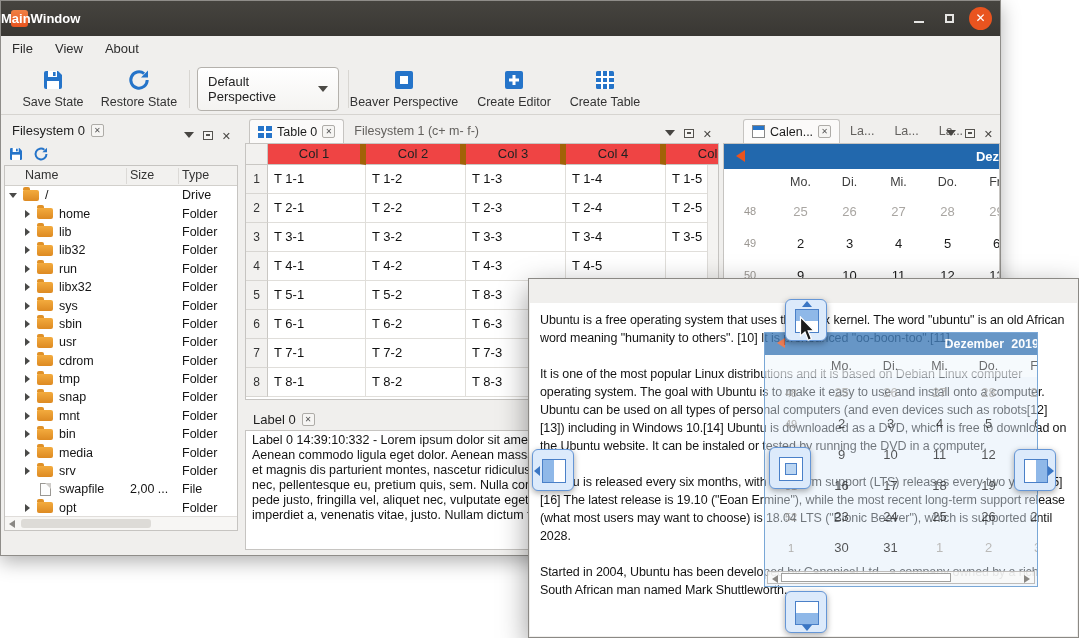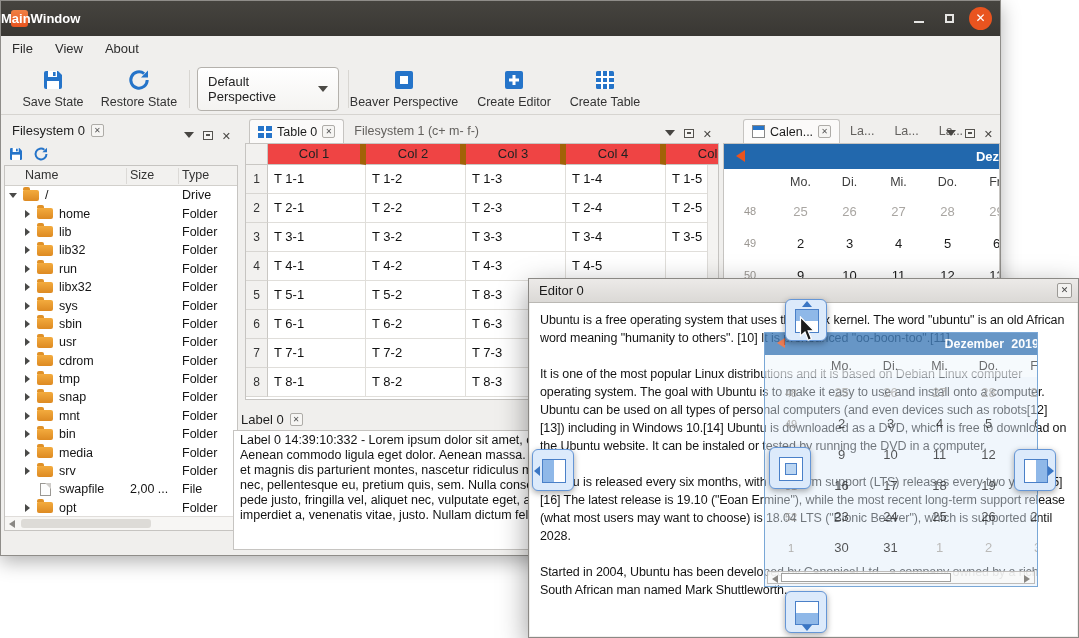--- a/index.html
+++ b/index.html
@@ -114,21 +114,21 @@
            padding-left:6px; line-height:28px; font-size:13px; color:#101010; background:#fff; }
   .tbl-c.first { width:98px; }
   .tbl-vscroll { position:absolute; right:0; top:21px; bottom:0; width:11px; background:#f4f3f1;
                  border-left:1px solid #dddbd8; }
   .tab-ic-table { width:14px; height:12px; background:#2574c9; position:relative; flex:none; }
   .tab-ic-table::before { content:""; position:absolute; inset:0;
         background:linear-gradient(#0000 45%, #fff 45%, #fff 55%, #0000 55%),
                    linear-gradient(90deg,#0000 44%, #fff 44%, #fff 56%, #0000 56%); }
 
   
-  .label-panel { left:232px; top:407px; width:474px; height:142px; }
+  .label-panel { left:244px; top:407px; width:474px; height:142px; }
   .label-frame { left:0; right:0; top:22px; bottom:0; }
   .label-text { position:absolute; inset:2px 6px; font-size:12.5px; line-height:15px; color:#131313;
                 overflow:hidden; }
 
   
   .right-panel { left:722px; top:118px; width:277px; height:431px; }
   .rp-frame { left:0; right:0; top:24px; bottom:0; }
   .tab-ic-cal { width:13px; height:13px; background:#fff; border:1px solid #888; position:relative; flex:none; }
   .tab-ic-cal::before { content:""; position:absolute; left:0; right:0; top:0; height:4px; background:#2574c9; }
 
@@ -655,24 +655,20 @@
                 <div class="cal-day muted">2</div>
                 <div class="cal-day muted">3</div>
               </div>
             </div>
           </div>
       </div>
     </div>
   </div>
 
   <div class="editor-window">
-    <div class="ed-titlebar">
-      <span class="ed-title">Editor 0</span>
-      <span class="ed-close"></span>
-    </div>
     <div class="ed-content">
         <p>Ubuntu is a free operating system that uses the Linux kernel. The word "ubuntu" is an old African word meaning "humanity to others". [10] It is pronounced "oo-boon-too".[11]</p>
         <p>It is one of the most popular Linux distributions and it is based on Debian Linux computer operating system. The goal with Ubuntu is to make it easy to use and install onto a computer. Ubuntu can be used on all types of personal computers (and even devices such as robots[12][13]) including in Windows 10.[14] Ubuntu is downloaded as a DVD, which is free to download on the Ubuntu website. It can be instaled or tested by running the DVD in a computer.</p>
         <p>Ubuntu is released every six months, with long-term support (LTS) releases every two years.[15][16] The latest release is 19.10 ("Eoan Ermine"), while the most recent long-term support release (what most users may want to choose) is 18.04 LTS ("Bionic Beaver"), which is supported until 2028.</p>
         <p>Started in 2004, Ubuntu has been developed by Canonical Ltd., a company owned by a rich South African man named Mark Shuttleworth.</p>
       </div>
 
     <div class="ghost">
       <div class="ghost-calwrap calendar">
           <div class="cal-inner">

